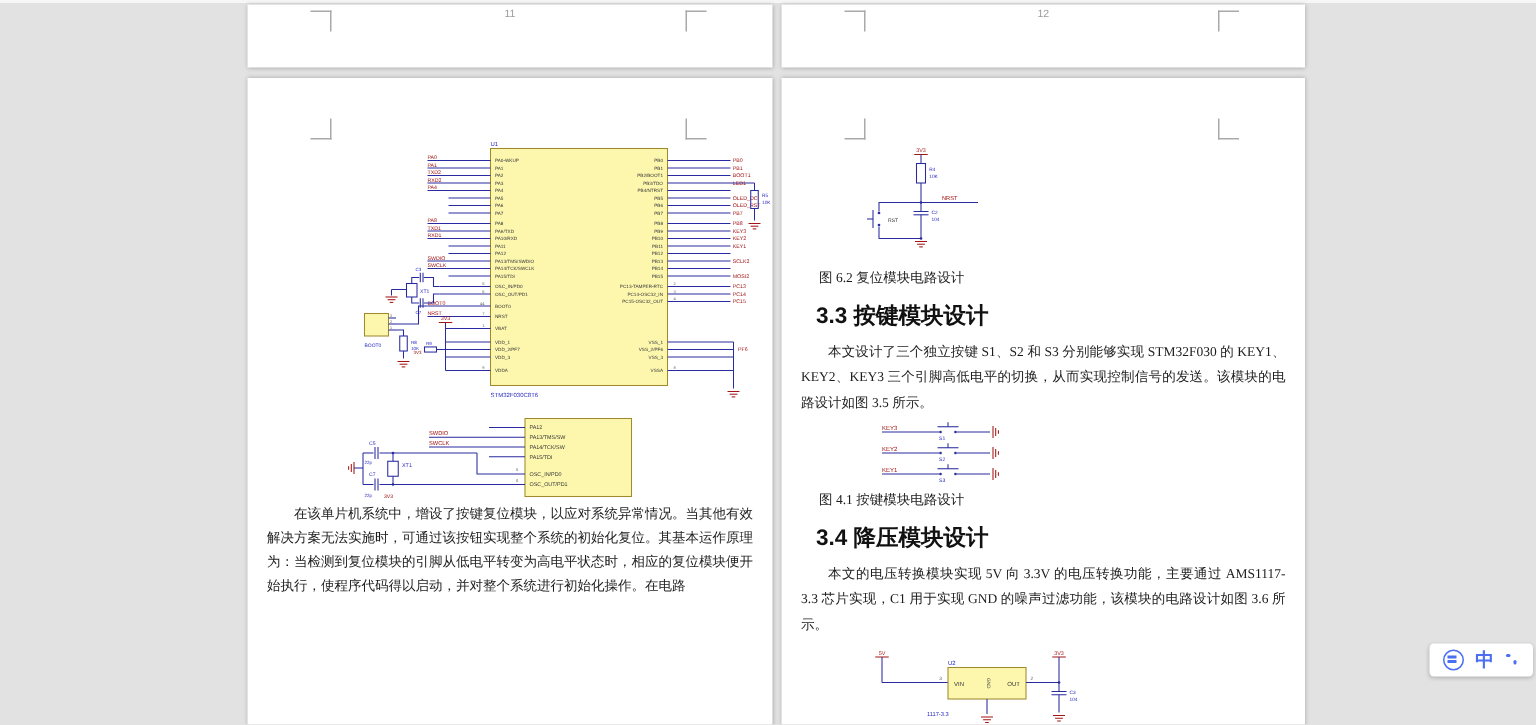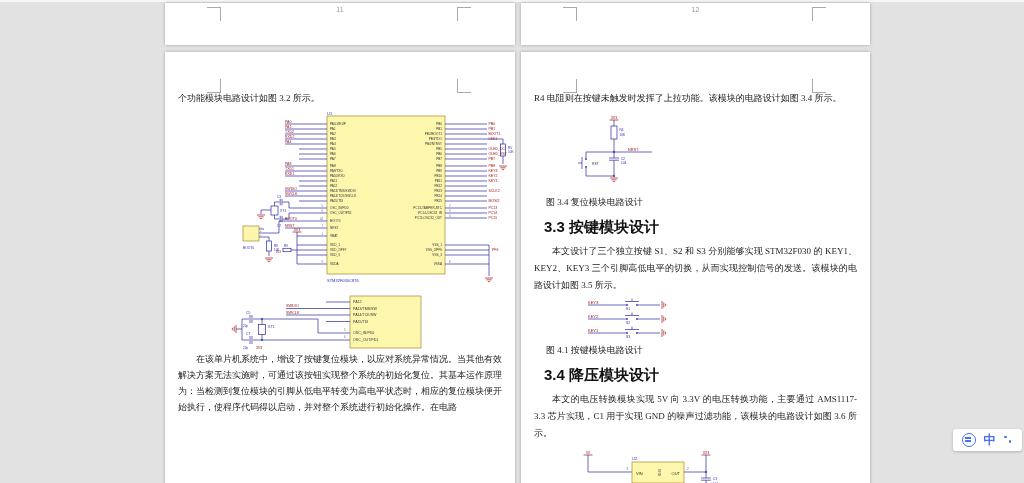--- a/index.html
+++ b/index.html
@@ -57,21 +57,20 @@
   <div class="page" id="prev-right">
     <div class="cm cm-dl" style="left:42px;top:4px"></div>
     <div class="cm cm-dr" style="right:44px;top:4px"></div>
     <div class="pnum">12</div>
   </div>
 
   <div class="page" id="page-left">
     <div class="cm cm-ul" style="left:42px;top:27px"></div>
     <div class="cm cm-ur" style="right:44px;top:27px"></div>
     <div class="content">
-      <div class="line">个功能模块电路设计如图 3.2 所示。</div>
       <svg id="fig32" class="fig" width="280" height="182" viewBox="0 0 280 182">
           <rect x="86" y="8" width="118" height="158" fill="#fdf7ae" stroke="#a08a2e" stroke-width="0.7"></rect>
           <text x="86" y="6.5" fill="#2a2ac0" font-size="4" text-anchor="start" font-family="&quot;Liberation Sans&quot;,sans-serif">U1</text>
           <text x="86" y="173.5" fill="#2a2ac0" font-size="4" text-anchor="start" font-family="&quot;Liberation Sans&quot;,sans-serif">STM32F030C8T6</text>
           <text x="89" y="17.3" fill="#333333" font-size="3.1" text-anchor="start" font-family="&quot;Liberation Sans&quot;,sans-serif">PA0-WKUP</text>
           <polyline points="44,16 86,16" fill="none" stroke="#2a2aa0" stroke-width="0.7"></polyline>
           <text x="44" y="15.2" fill="#a31515" font-size="3.5" text-anchor="start" font-family="&quot;Liberation Sans&quot;,sans-serif">PA0</text>
           <text x="89" y="22.3" fill="#333333" font-size="3.1" text-anchor="start" font-family="&quot;Liberation Sans&quot;,sans-serif">PA1</text>
           <polyline points="44,21 86,21" fill="none" stroke="#2a2aa0" stroke-width="0.7"></polyline>
           <text x="44" y="20.2" fill="#a31515" font-size="3.5" text-anchor="start" font-family="&quot;Liberation Sans&quot;,sans-serif">PA1</text>
@@ -301,21 +300,20 @@
           <text x="34" y="56" fill="#a31515" font-size="3.4" text-anchor="start" font-family="&quot;Liberation Sans&quot;,sans-serif">3V3</text>
         </svg>
       <div class="para">在该单片机系统中，增设了按键复位模块，以应对系统异常情况。当其他有效解决方案无法实施时，可通过该按钮实现整个系统的初始化复位。其基本运作原理为：当检测到复位模块的引脚从低电平转变为高电平状态时，相应的复位模块便开始执行，使程序代码得以启动，并对整个系统进行初始化操作。在电路</div>
     </div>
   </div>
 
   <div class="page" id="page-right">
     <div class="cm cm-ul" style="left:42px;top:27px"></div>
     <div class="cm cm-ur" style="right:44px;top:27px"></div>
     <div class="content">
-      <div class="line">R4 电阻则在按键未触发时发挥了上拉功能。该模块的电路设计如图 3.4 所示。</div>
       <svg id="fig34" class="fig" width="110" height="86" viewBox="0 0 110 86">
           <polyline points="41.5,12 50.5,12" fill="none" stroke="#a31515" stroke-width="0.7"></polyline>
           <text x="46" y="10.5" fill="#a31515" font-size="3.6" text-anchor="middle" font-family="&quot;Liberation Sans&quot;,sans-serif">3V3</text>
           <polyline points="46,12 46,18" fill="none" stroke="#2a2aa0" stroke-width="0.7"></polyline>
           <rect x="43" y="18" width="6" height="13" fill="none" stroke="#2a2aa0" stroke-width="0.7"></rect>
           <text x="51.5" y="23" fill="#2a2ac0" font-size="3.2" text-anchor="start" font-family="&quot;Liberation Sans&quot;,sans-serif">R4</text>
           <text x="51.5" y="27.5" fill="#2a2ac0" font-size="3.2" text-anchor="start" font-family="&quot;Liberation Sans&quot;,sans-serif">10K</text>
           <polyline points="46,31 46,44" fill="none" stroke="#2a2aa0" stroke-width="0.7"></polyline>
           <circle cx="46" cy="44" r="0.9" fill="#2a2aa0"></circle>
           <polyline points="46,44 84,44" fill="none" stroke="#2a2aa0" stroke-width="0.7"></polyline>
@@ -331,21 +329,21 @@
           <circle cx="18" cy="59" r="0.9" fill="#2a2aa0"></circle>
           <polyline points="14,49 14,61" fill="none" stroke="#2a2aa0" stroke-width="0.7"></polyline>
           <polyline points="14,55 10,55" fill="none" stroke="#2a2aa0" stroke-width="0.7"></polyline>
           <polyline points="18,60 18,68 46,68" fill="none" stroke="#2a2aa0" stroke-width="0.7"></polyline>
           <circle cx="46" cy="68" r="0.9" fill="#2a2aa0"></circle>
           <text x="24" y="57" fill="#333333" font-size="3.4" text-anchor="start" font-family="&quot;Liberation Sans&quot;,sans-serif">RST</text>
           <polyline points="42,70 50,70" fill="none" stroke="#a31515" stroke-width="0.7"></polyline>
           <polyline points="43.4,71.8 48.6,71.8" fill="none" stroke="#a31515" stroke-width="0.7"></polyline>
           <polyline points="44.8,73.6 47.2,73.6" fill="none" stroke="#a31515" stroke-width="0.7"></polyline>
         </svg>
-      <div class="caption">图 3.4 复位模块电路设计</div>
+      <div class="caption">图 6.2 复位模块电路设计</div>
       <div class="sech">3.3 按键模块设计</div>
       <div class="para lh17">本文设计了三个独立按键 S1、S2 和 S3 分别能够实现 STM32F030 的 KEY1、KEY2、KEY3 三个引脚高低电平的切换，从而实现控制信号的发送。该模块的电路设计如图 3.5 所示。</div>
       <svg id="fig35" class="fig" width="110" height="46" viewBox="0 0 110 46">
           <text x="2" y="7.5" fill="#a31515" font-size="4" text-anchor="start" font-family="&quot;Liberation Sans&quot;,sans-serif">KEY3</text>
           <polyline points="2,9 40,9" fill="none" stroke="#2a2aa0" stroke-width="0.7"></polyline>
           <circle cx="41" cy="9" r="0.9" fill="#2a2aa0"></circle>
           <circle cx="51" cy="9" r="0.9" fill="#2a2aa0"></circle>
           <polyline points="39,5.5 53,5.5" fill="none" stroke="#2a2aa0" stroke-width="0.7"></polyline>
           <polyline points="46,5.5 46,2.5" fill="none" stroke="#2a2aa0" stroke-width="0.7"></polyline>
           <text x="40" y="14" fill="#2a2ac0" font-size="3.4" text-anchor="start" font-family="&quot;Liberation Sans&quot;,sans-serif">S1</text>

